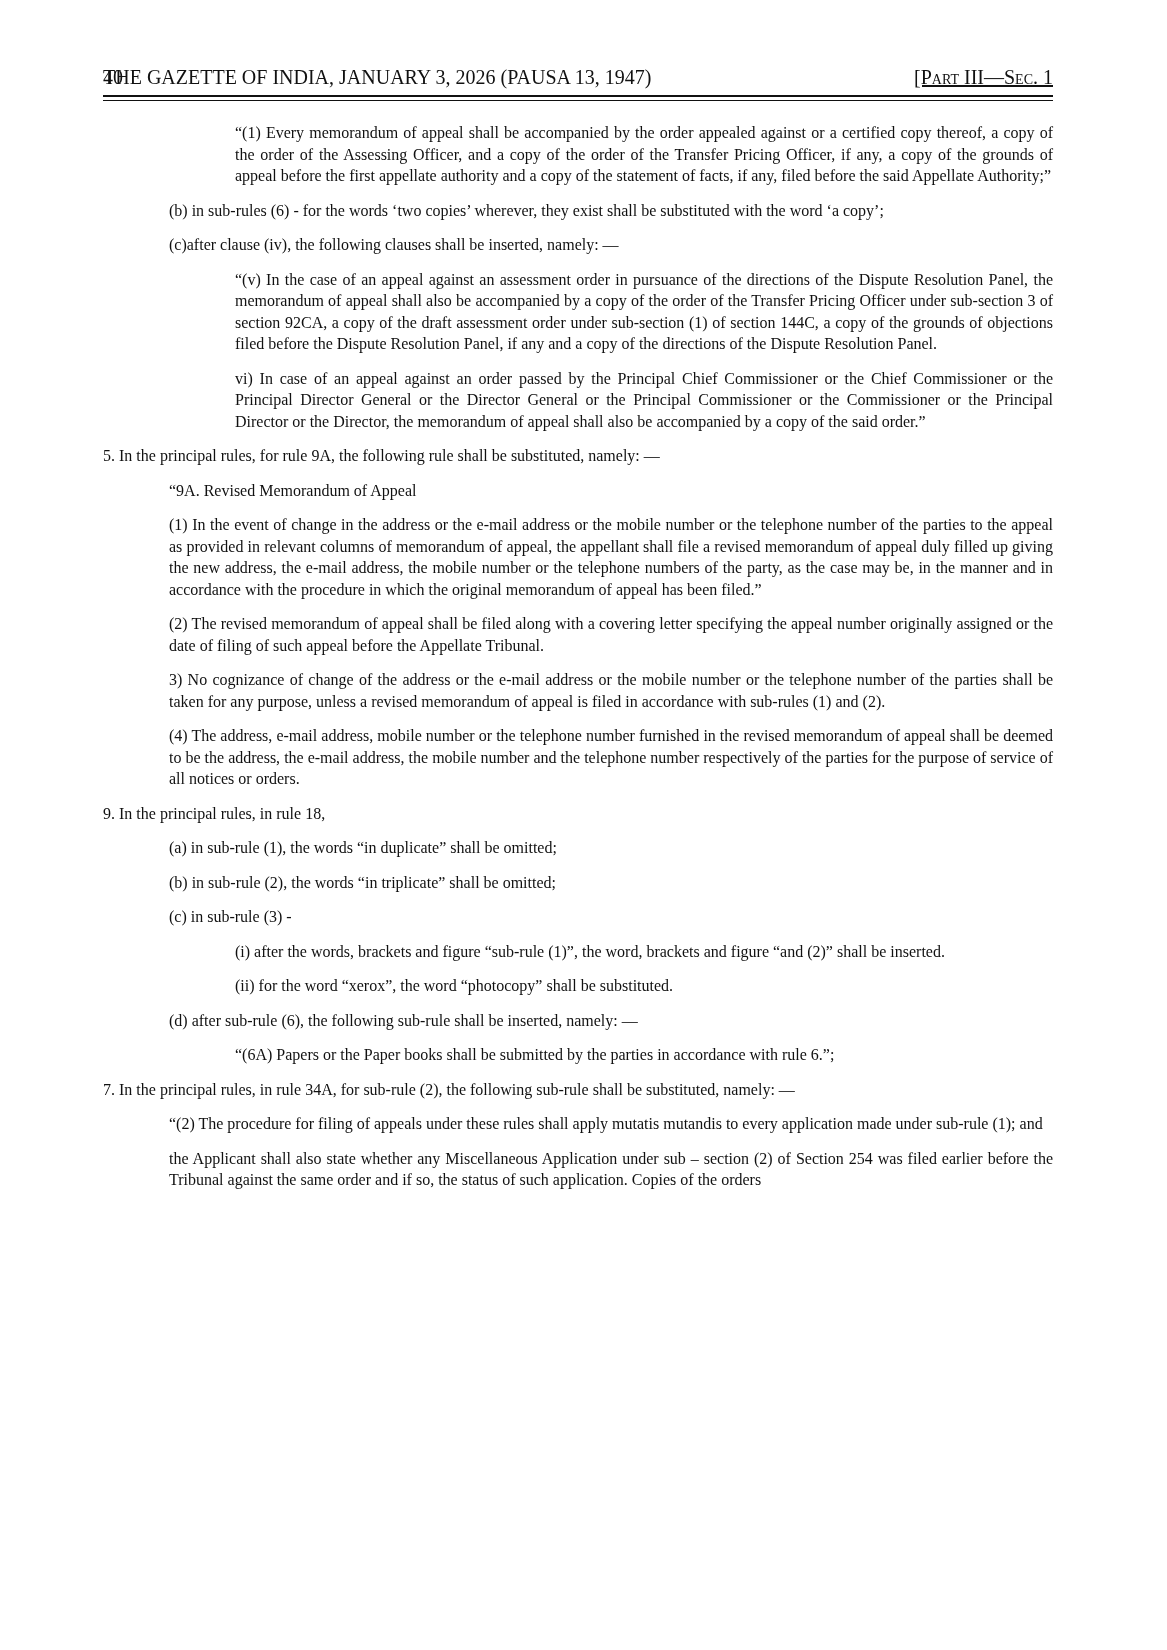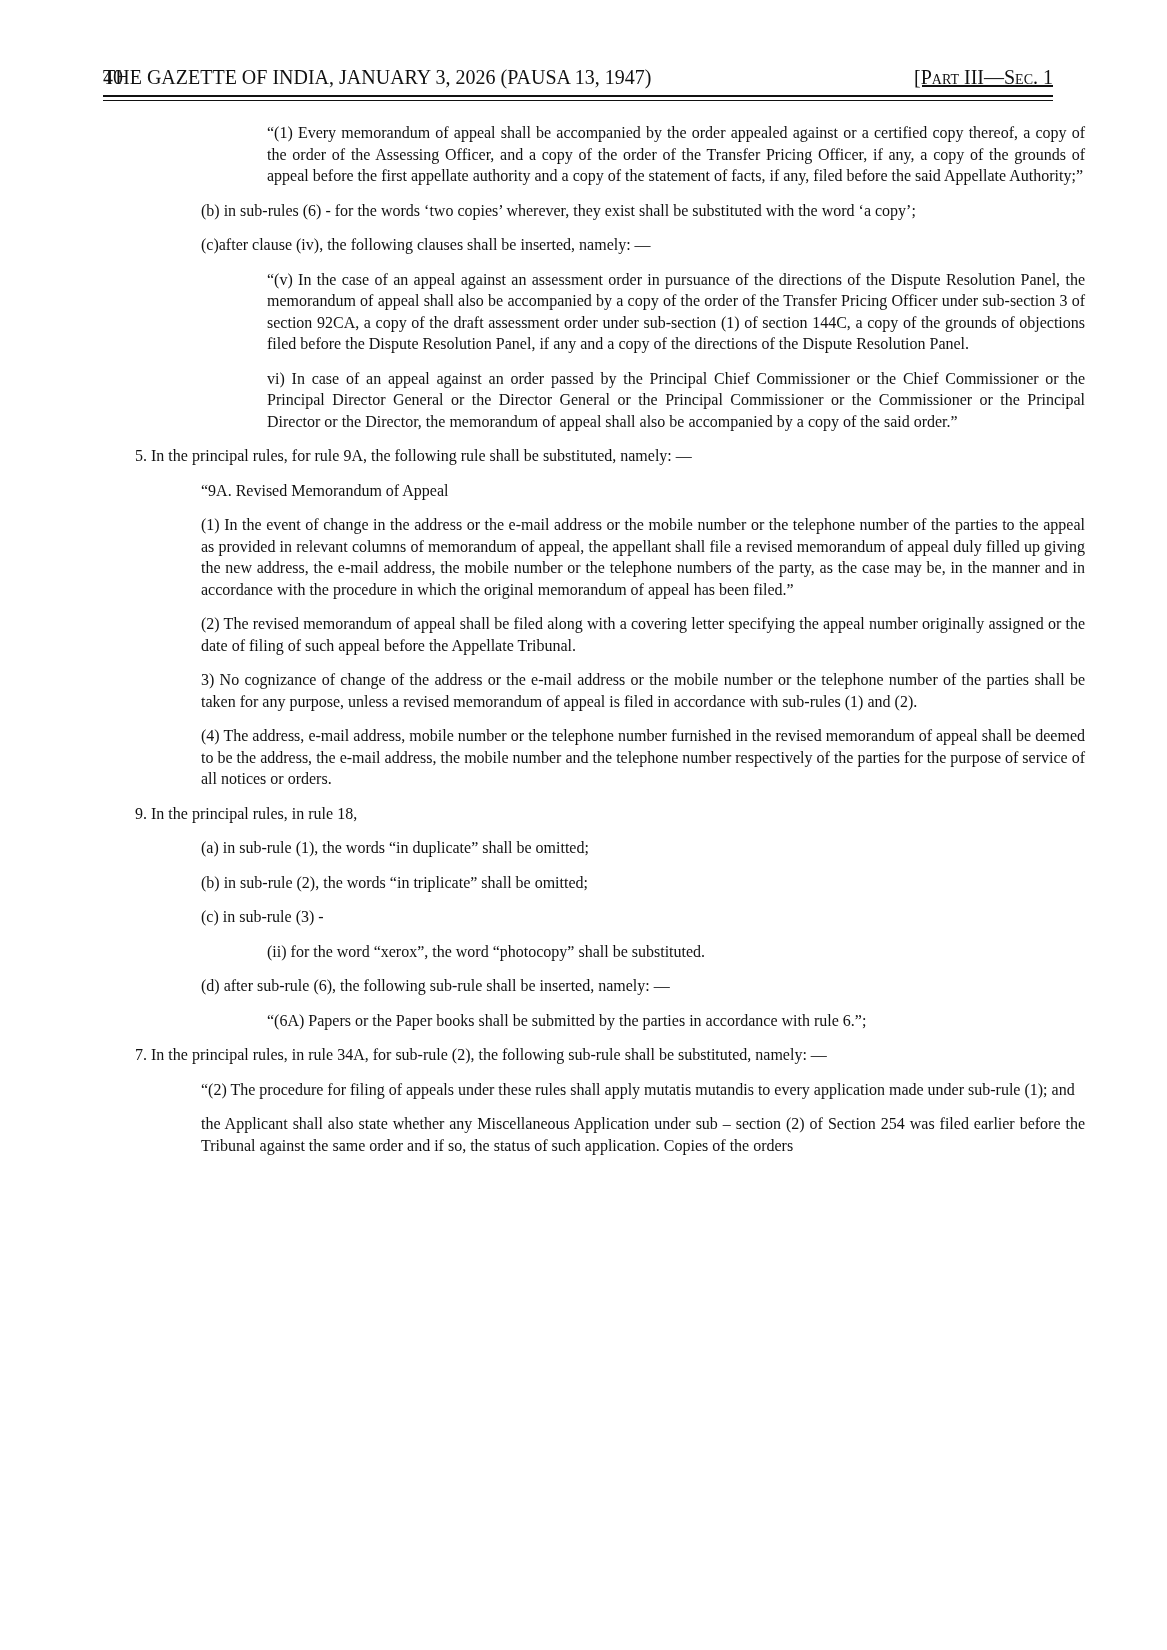--- a/index.html
+++ b/index.html
@@ -13,21 +13,21 @@
     font-size: 20px;
   }
   .header .pn { position: absolute; left: 0; top: 0; }
   .header .title { position: absolute; left: 0; right: 0; top: 0; text-align: left; }
   .header .sec { position: absolute; right: 0; top: 0; font-variant: small-caps; text-decoration: underline; }
   .rule1 { position: absolute; left: 103px; width: 950px; top: 95px; height: 0; border-top: 2px solid #111; }
   .rule2 { position: absolute; left: 103px; width: 950px; top: 100px; height: 0; border-top: 1px solid #111; }
 
   .content {
     position: absolute; left: 103px; top: 122px; width: 950px;
-    font-size: 16px; line-height: 21.5px; text-align: justify; margin-left: 32px;
+    font-size: 16px; line-height: 21.5px; text-align: justify;
   }
   .p { margin: 0 0 13px 0; }
   .l0 { margin-left: 0; }
   .l1 { margin-left: 66px; }
   .l2 { margin-left: 132px; }
 </style>
 </head>
 <body>
 
 <div class="header">
@@ -47,19 +47,20 @@
   <p class="p l0">5. In the principal rules, for rule 9A, the following rule shall be substituted, namely: —</p>
   <p class="p l1">“9A.  Revised Memorandum of Appeal</p>
   <p class="p l1">(1) In the event of change in the address or the e-mail address or the mobile number or the telephone number of the parties to the appeal as provided in relevant columns of memorandum of appeal, the appellant shall  file a revised memorandum of appeal duly filled up giving the new address, the e-mail address, the mobile number or the telephone numbers of the party, as the case may be, in the manner and in accordance with the  procedure in which the original memorandum of appeal has been filed.”</p>
   <p class="p l1">(2) The revised memorandum of appeal shall be filed along with a covering letter specifying the appeal number originally assigned or the date of filing of such appeal before the Appellate Tribunal.</p>
   <p class="p l1">3) No cognizance of change of the address or the e-mail address or the mobile number or the telephone number of the parties shall be taken for any purpose, unless a revised memorandum of appeal is filed in accordance with  sub-rules (1) and (2).</p>
   <p class="p l1">(4) The address, e-mail address, mobile number or the telephone number furnished in the revised memorandum of appeal shall be deemed to be the address, the e-mail address, the mobile number and the telephone number respectively of the parties for the purpose of service of all notices or orders.</p>
   <p class="p l0">9. In the principal rules, in rule 18,</p>
   <p class="p l1">(a) in sub-rule (1), the words “in duplicate” shall be omitted;</p>
   <p class="p l1">(b) in sub-rule (2), the words “in triplicate” shall be omitted;</p>
   <p class="p l1">(c) in sub-rule (3) -</p>
+  <p class="p l2">(i) after the words, brackets and figure “sub-rule (1)”, the word, brackets and figure “and (2)” shall be inserted.</p>
   <p class="p l2">(ii)   for the word “xerox”, the word “photocopy” shall be substituted.</p>
   <p class="p l1">(d) after sub-rule (6), the following sub-rule shall be inserted, namely: —</p>
   <p class="p l2">“(6A) Papers or the Paper books shall be submitted by the parties in accordance with rule 6.”;</p>
   <p class="p l0">7. In the principal rules, in rule 34A, for sub-rule (2), the following sub-rule shall be substituted, namely: —</p>
   <p class="p l1">“(2) The procedure for filing of appeals under these rules shall apply mutatis mutandis to every application made under sub-rule (1); and</p>
   <p class="p l1">the Applicant shall also state whether any Miscellaneous Application under sub – section (2) of Section 254 was filed earlier before the Tribunal against the same order and if so, the status  of such application. Copies of the orders</p>
 </div>
 
 </body></html>

